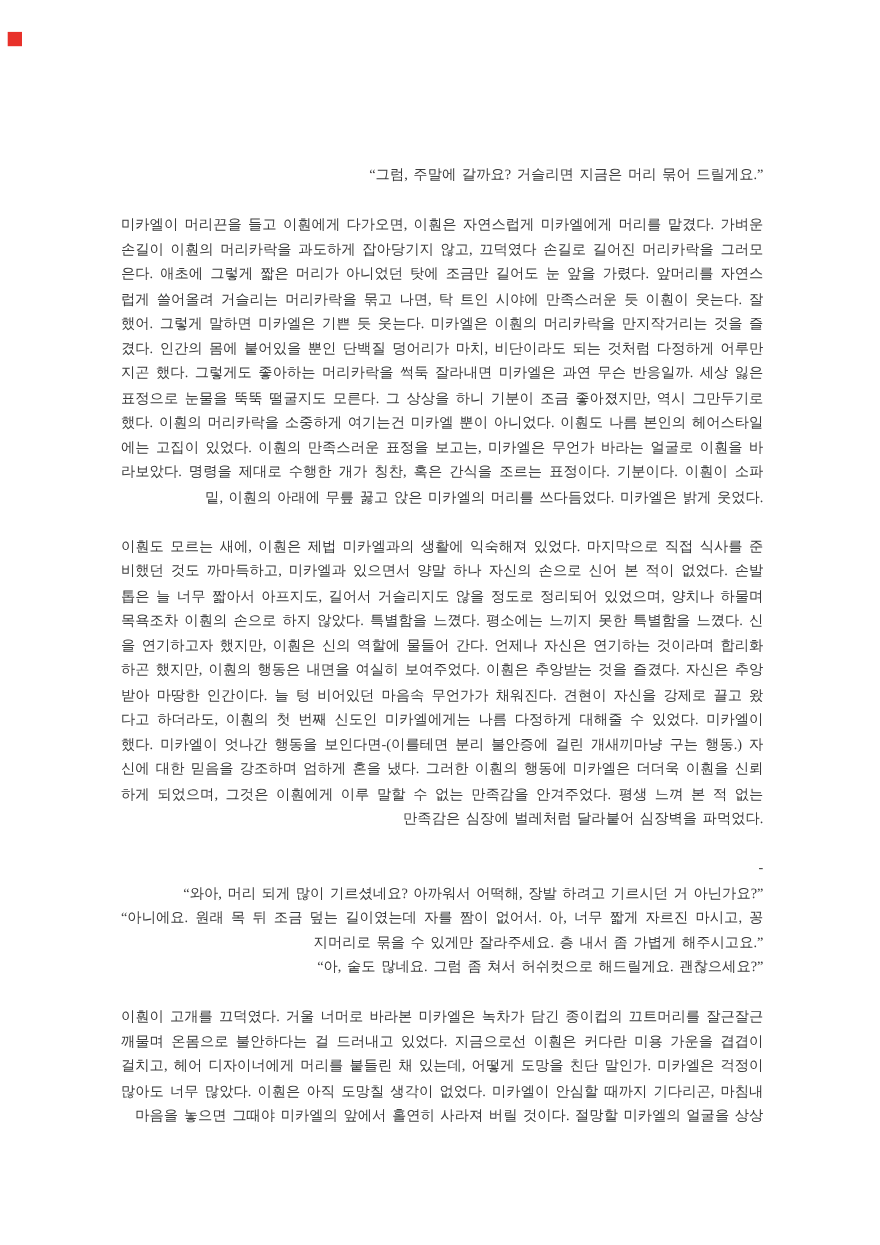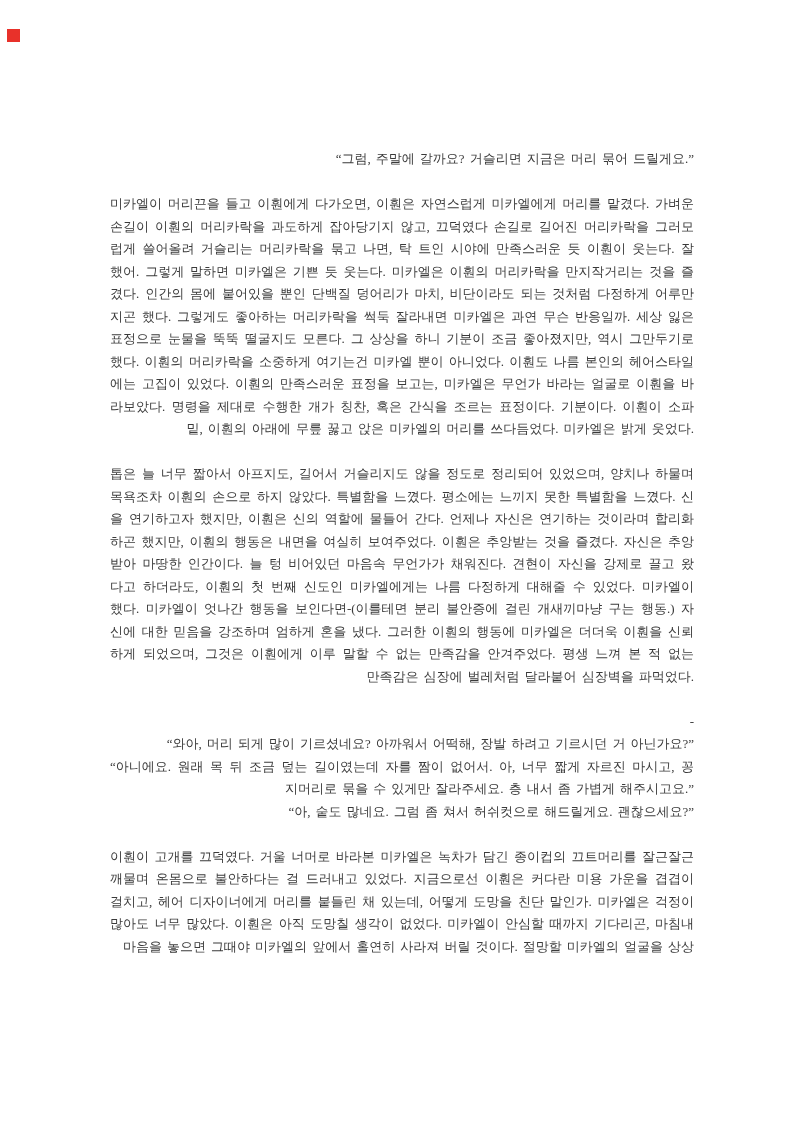--- a/index.html
+++ b/index.html
@@ -50,31 +50,34 @@
 
 <div class="red-marker" style="background: rgb(232, 49, 42);"></div>
 
 <div class="text-body">
     <div class="block">
       <div class="line">“그럼, 주말에 갈까요? 거슬리면 지금은 머리 묶어 드릴게요.”</div>
     </div>
     <div class="block">
       <div class="line j">미카엘이 머리끈을 들고 이훤에게 다가오면, 이훤은 자연스럽게 미카엘에게 머리를 맡겼다. 가벼운</div>
       <div class="line j">손길이 이훤의 머리카락을 과도하게 잡아당기지 않고, 끄덕였다 손길로 길어진 머리카락을 그러모</div>
+      <div class="line j">은다. 애초에 그렇게 짧은 머리가 아니었던 탓에 조금만 길어도 눈 앞을 가렸다. 앞머리를 자연스</div>
       <div class="line j">럽게 쓸어올려 거슬리는 머리카락을 묶고 나면, 탁 트인 시야에 만족스러운 듯 이훤이 웃는다. 잘</div>
       <div class="line j">했어. 그렇게 말하면 미카엘은 기쁜 듯 웃는다. 미카엘은 이훤의 머리카락을 만지작거리는 것을 즐</div>
       <div class="line j">겼다. 인간의 몸에 붙어있을 뿐인 단백질 덩어리가 마치, 비단이라도 되는 것처럼 다정하게 어루만</div>
       <div class="line j">지곤 했다. 그렇게도 좋아하는 머리카락을 썩둑 잘라내면 미카엘은 과연 무슨 반응일까. 세상 잃은</div>
       <div class="line j">표정으로 눈물을 뚝뚝 떨굴지도 모른다. 그 상상을 하니 기분이 조금 좋아졌지만, 역시 그만두기로</div>
       <div class="line j">했다. 이훤의 머리카락을 소중하게 여기는건 미카엘 뿐이 아니었다. 이훤도 나름 본인의 헤어스타일</div>
       <div class="line j">에는 고집이 있었다. 이훤의 만족스러운 표정을 보고는, 미카엘은 무언가 바라는 얼굴로 이훤을 바</div>
       <div class="line j">라보았다. 명령을 제대로 수행한 개가 칭찬, 혹은 간식을 조르는 표정이다. 기분이다. 이훤이 소파</div>
       <div class="line">밑, 이훤의 아래에 무릎 꿇고 앉은 미카엘의 머리를 쓰다듬었다. 미카엘은 밝게 웃었다.</div>
     </div>
     <div class="block">
+      <div class="line j">이훤도 모르는 새에, 이훤은 제법 미카엘과의 생활에 익숙해져 있었다. 마지막으로 직접 식사를 준</div>
+      <div class="line j">비했던 것도 까마득하고, 미카엘과 있으면서 양말 하나 자신의 손으로 신어 본 적이 없었다. 손발</div>
       <div class="line j">톱은 늘 너무 짧아서 아프지도, 길어서 거슬리지도 않을 정도로 정리되어 있었으며, 양치나 하물며</div>
       <div class="line j">목욕조차 이훤의 손으로 하지 않았다. 특별함을 느꼈다. 평소에는 느끼지 못한 특별함을 느꼈다. 신</div>
       <div class="line j">을 연기하고자 했지만, 이훤은 신의 역할에 물들어 간다. 언제나 자신은 연기하는 것이라며 합리화</div>
       <div class="line j">하곤 했지만, 이훤의 행동은 내면을 여실히 보여주었다. 이훤은 추앙받는 것을 즐겼다. 자신은 추앙</div>
       <div class="line j">받아 마땅한 인간이다. 늘 텅 비어있던 마음속 무언가가 채워진다. 견현이 자신을 강제로 끌고 왔</div>
       <div class="line j">다고 하더라도, 이훤의 첫 번째 신도인 미카엘에게는 나름 다정하게 대해줄 수 있었다. 미카엘이</div>
       <div class="line j">했다. 미카엘이 엇나간 행동을 보인다면-(이를테면 분리 불안증에 걸린 개새끼마냥 구는 행동.) 자</div>
       <div class="line j">신에 대한 믿음을 강조하며 엄하게 혼을 냈다. 그러한 이훤의 행동에 미카엘은 더더욱 이훤을 신뢰</div>
       <div class="line j">하게 되었으며, 그것은 이훤에게 이루 말할 수 없는 만족감을 안겨주었다. 평생 느껴 본 적 없는</div>
       <div class="line">만족감은 심장에 벌레처럼 달라붙어 심장벽을 파먹었다.</div>

